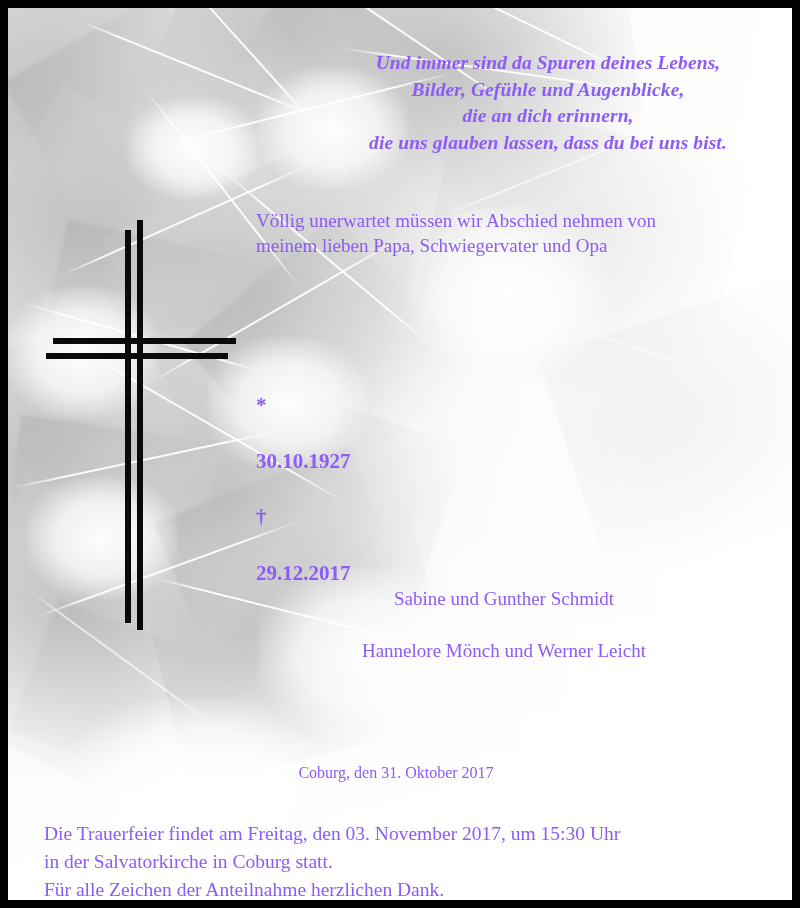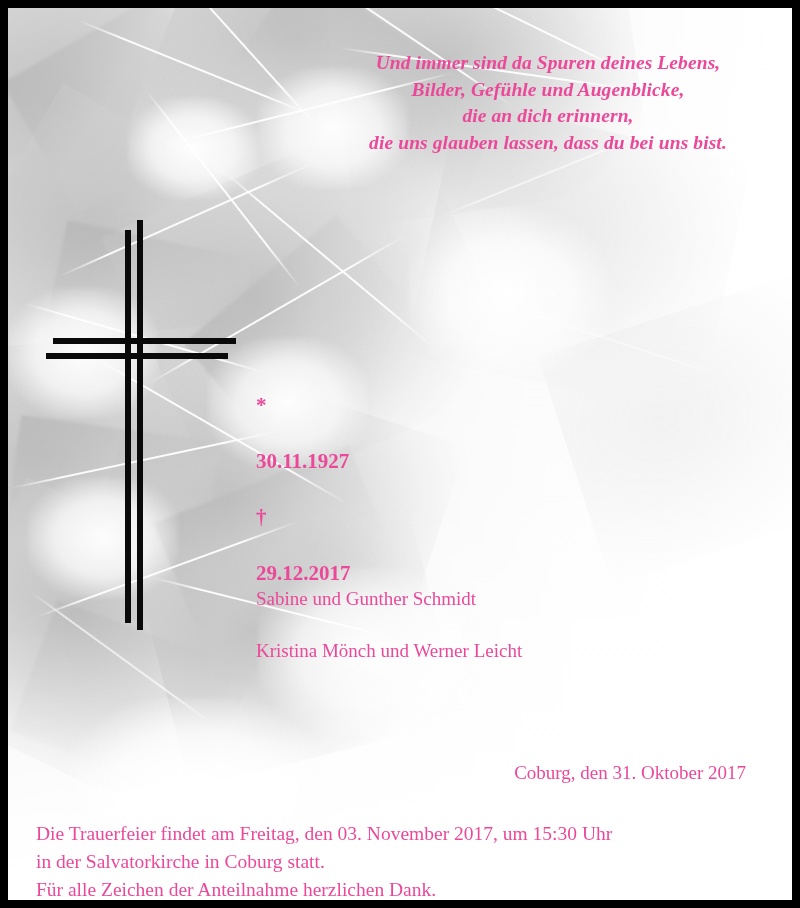--- a/index.html
+++ b/index.html
@@ -104,21 +104,21 @@
   }
 
   
   .content {
     position: absolute;
     inset: 0;
     z-index: 3;
   }
   .txt {
     position: absolute;
-    color: #ec4899;
+    color: #8b5cf6;
     white-space: pre-line;
   }
 
   .verse-top {
     left: 300px;
     top: 42px;
     width: 480px;
     text-align: center;
     font-style: italic;
     font-weight: bold;
@@ -155,37 +155,37 @@
   .dates .sep { display: inline-block; width: 74px; }
   .verse-mid {
     left: 248px;
     top: 460px;
     width: 520px;
     text-align: left;
     font-size: 19px;
     line-height: 25px;
   }
   .family {
-    left: 248px;
+    left: 236px;
     top: 552px;
     width: 520px;
-    text-align: left;
+    text-align: center;
     font-size: 19px;
     line-height: 26px;
   }
   .place-date {
     left: 38px;
     top: 752px;
     width: 700px;
-    text-align: right;
-    font-size: 19px;
+    text-align: center;
+    font-size: 16px;
     line-height: 26px;
   }
   .service {
-    left: 28px;
+    left: 36px;
     top: 812px;
     width: 740px;
     text-align: left;
     font-size: 19.5px;
     line-height: 28px;
   }
 </style>
 </head>
 <body>
 
@@ -256,36 +256,38 @@
     <span style="left:38px; top:345px; width:182px; height:6px;"></span>
   </div>
 
   <div class="content">
 
     <div class="txt verse-top">Und immer sind da Spuren deines Lebens,
 Bilder, Gefühle und Augenblicke,
 die an dich erinnern,
 die uns glauben lassen, dass du bei uns bist.</div>
 
+    <div class="txt intro">Völlig unerwartet müssen wir Abschied nehmen von
+meinem lieben Papa, Schwiegervater und Opa</div>
 
 
     <div class="txt dates">
       <span>*</span>
       &nbsp;
-      <span>30.11.1927</span>
+      <span>30.10.1927</span>
       <span class="sep"></span>
       <span>†</span>
       &nbsp;
       <span>29.12.2017</span>
     </div>
 
 
     <div class="txt family">
       <div>Sabine und Gunther Schmidt</div>
-      <div>Kristina Mönch und Werner Leicht</div>
+      <div>Hannelore Mönch und Werner Leicht</div>
     </div>
 
     <div class="txt place-date">Coburg, den 31. Oktober 2017</div>
 
     <div class="txt service">Die Trauerfeier findet am Freitag, den 03. November 2017, um 15:30 Uhr
 in der Salvatorkirche in Coburg statt.
 Für alle Zeichen der Anteilnahme herzlichen Dank.</div>
 
   </div>
 </div>

